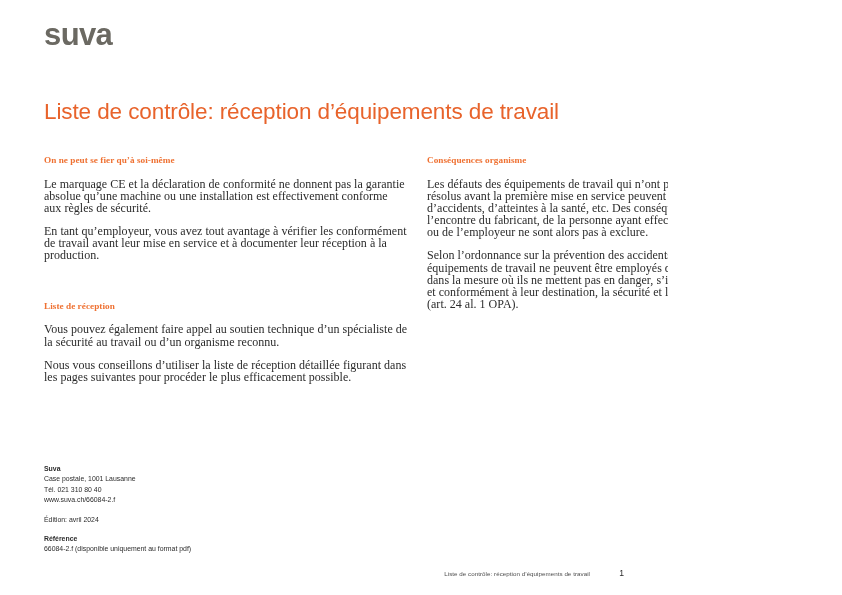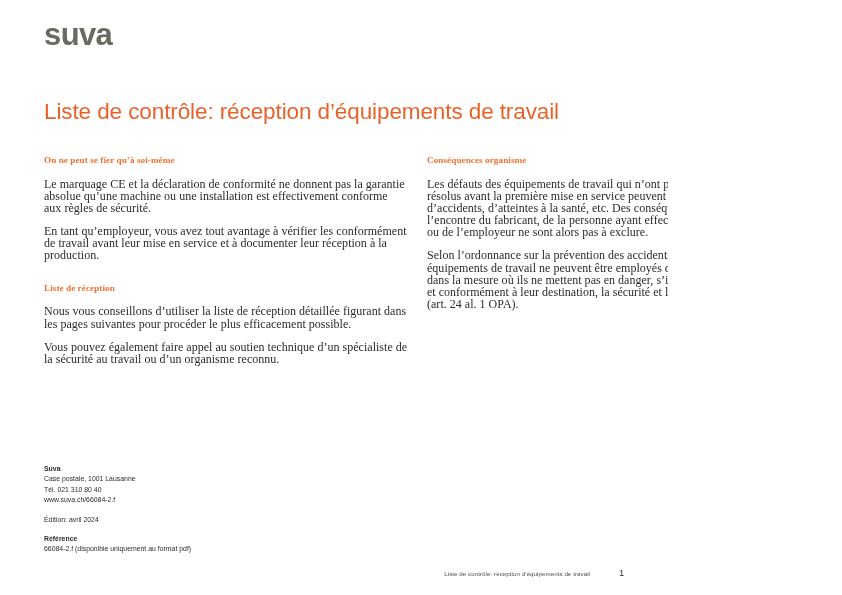--- a/index.html
+++ b/index.html
@@ -55,21 +55,21 @@
   .col-right { left: 427px; }
 
   .sec-head {
     font-size: 9.2px;
     font-weight: bold;
     color: #ef7132;
     line-height: 1.3;
     margin: 0 0 11px 0;
     letter-spacing: 0.05px;
   }
-  .sec-head.spaced { margin-top: 21px; }
+  .sec-head.spaced { margin-top: 39px; }
 
   p.body {
     font-size: 12px;
     line-height: 12.1px;
     color: #2b2b2b;
     margin: 0 0 11px 0;
     letter-spacing: 0.02px;
   }
   p.body:last-child { margin-bottom: 0; }
 
@@ -127,22 +127,22 @@
   <div class="col col-left">
 
     <div class="blk">
       <div class="sec-head">On ne peut se fier qu’à soi-même</div>
       <p class="body">Le marquage CE et la déclaration de conformité ne donnent pas la garantie absolue qu’une machine ou une installation est effectivement conforme aux règles de sécurité.</p>
       <p class="body">En tant qu’employeur, vous avez tout avantage à vérifier les conformément de travail avant leur mise en service et à documenter leur réception à la production.</p>
     </div>
 
     <div class="blk">
       <div class="sec-head spaced">Liste de réception</div>
+      <p class="body">Vous pouvez également faire appel au soutien technique d’un spécialiste de la sécurité au travail ou d’un organisme reconnu.</p>
       <p class="body">Nous vous conseillons d’utiliser la liste de réception détaillée figurant dans les pages suivantes pour procéder le plus efficacement possible.</p>
-      <p class="body">Vous pouvez également faire appel au soutien technique d’un spécialiste de la sécurité au travail ou d’un organisme reconnu.</p>
     </div>
 
   </div>
 
   <div class="col col-right">
 
     <div class="blk">
       <div class="sec-head">Conséquences organisme</div>
       <p class="body">Les défauts des équipements de travail qui n’ont pas été identifiés et résolus avant la première mise en service peuvent être à l’origine d’accidents, d’atteintes à la santé, etc. Des conséquences juridiques à l’encontre du fabricant, de la personne ayant effectué la mise en circulation ou de l’employeur ne sont alors pas à exclure.</p>
       <p class="body">Selon l’ordonnance sur la prévention des accidents (OPA), des équipements de travail ne peuvent être employés dans les entreprises que dans la mesure où ils ne mettent pas en danger, s’ils sont utilisés avec soin et conformément à leur destination, la sécurité et la santé des travailleurs (art. 24 al. 1 OPA).</p>

